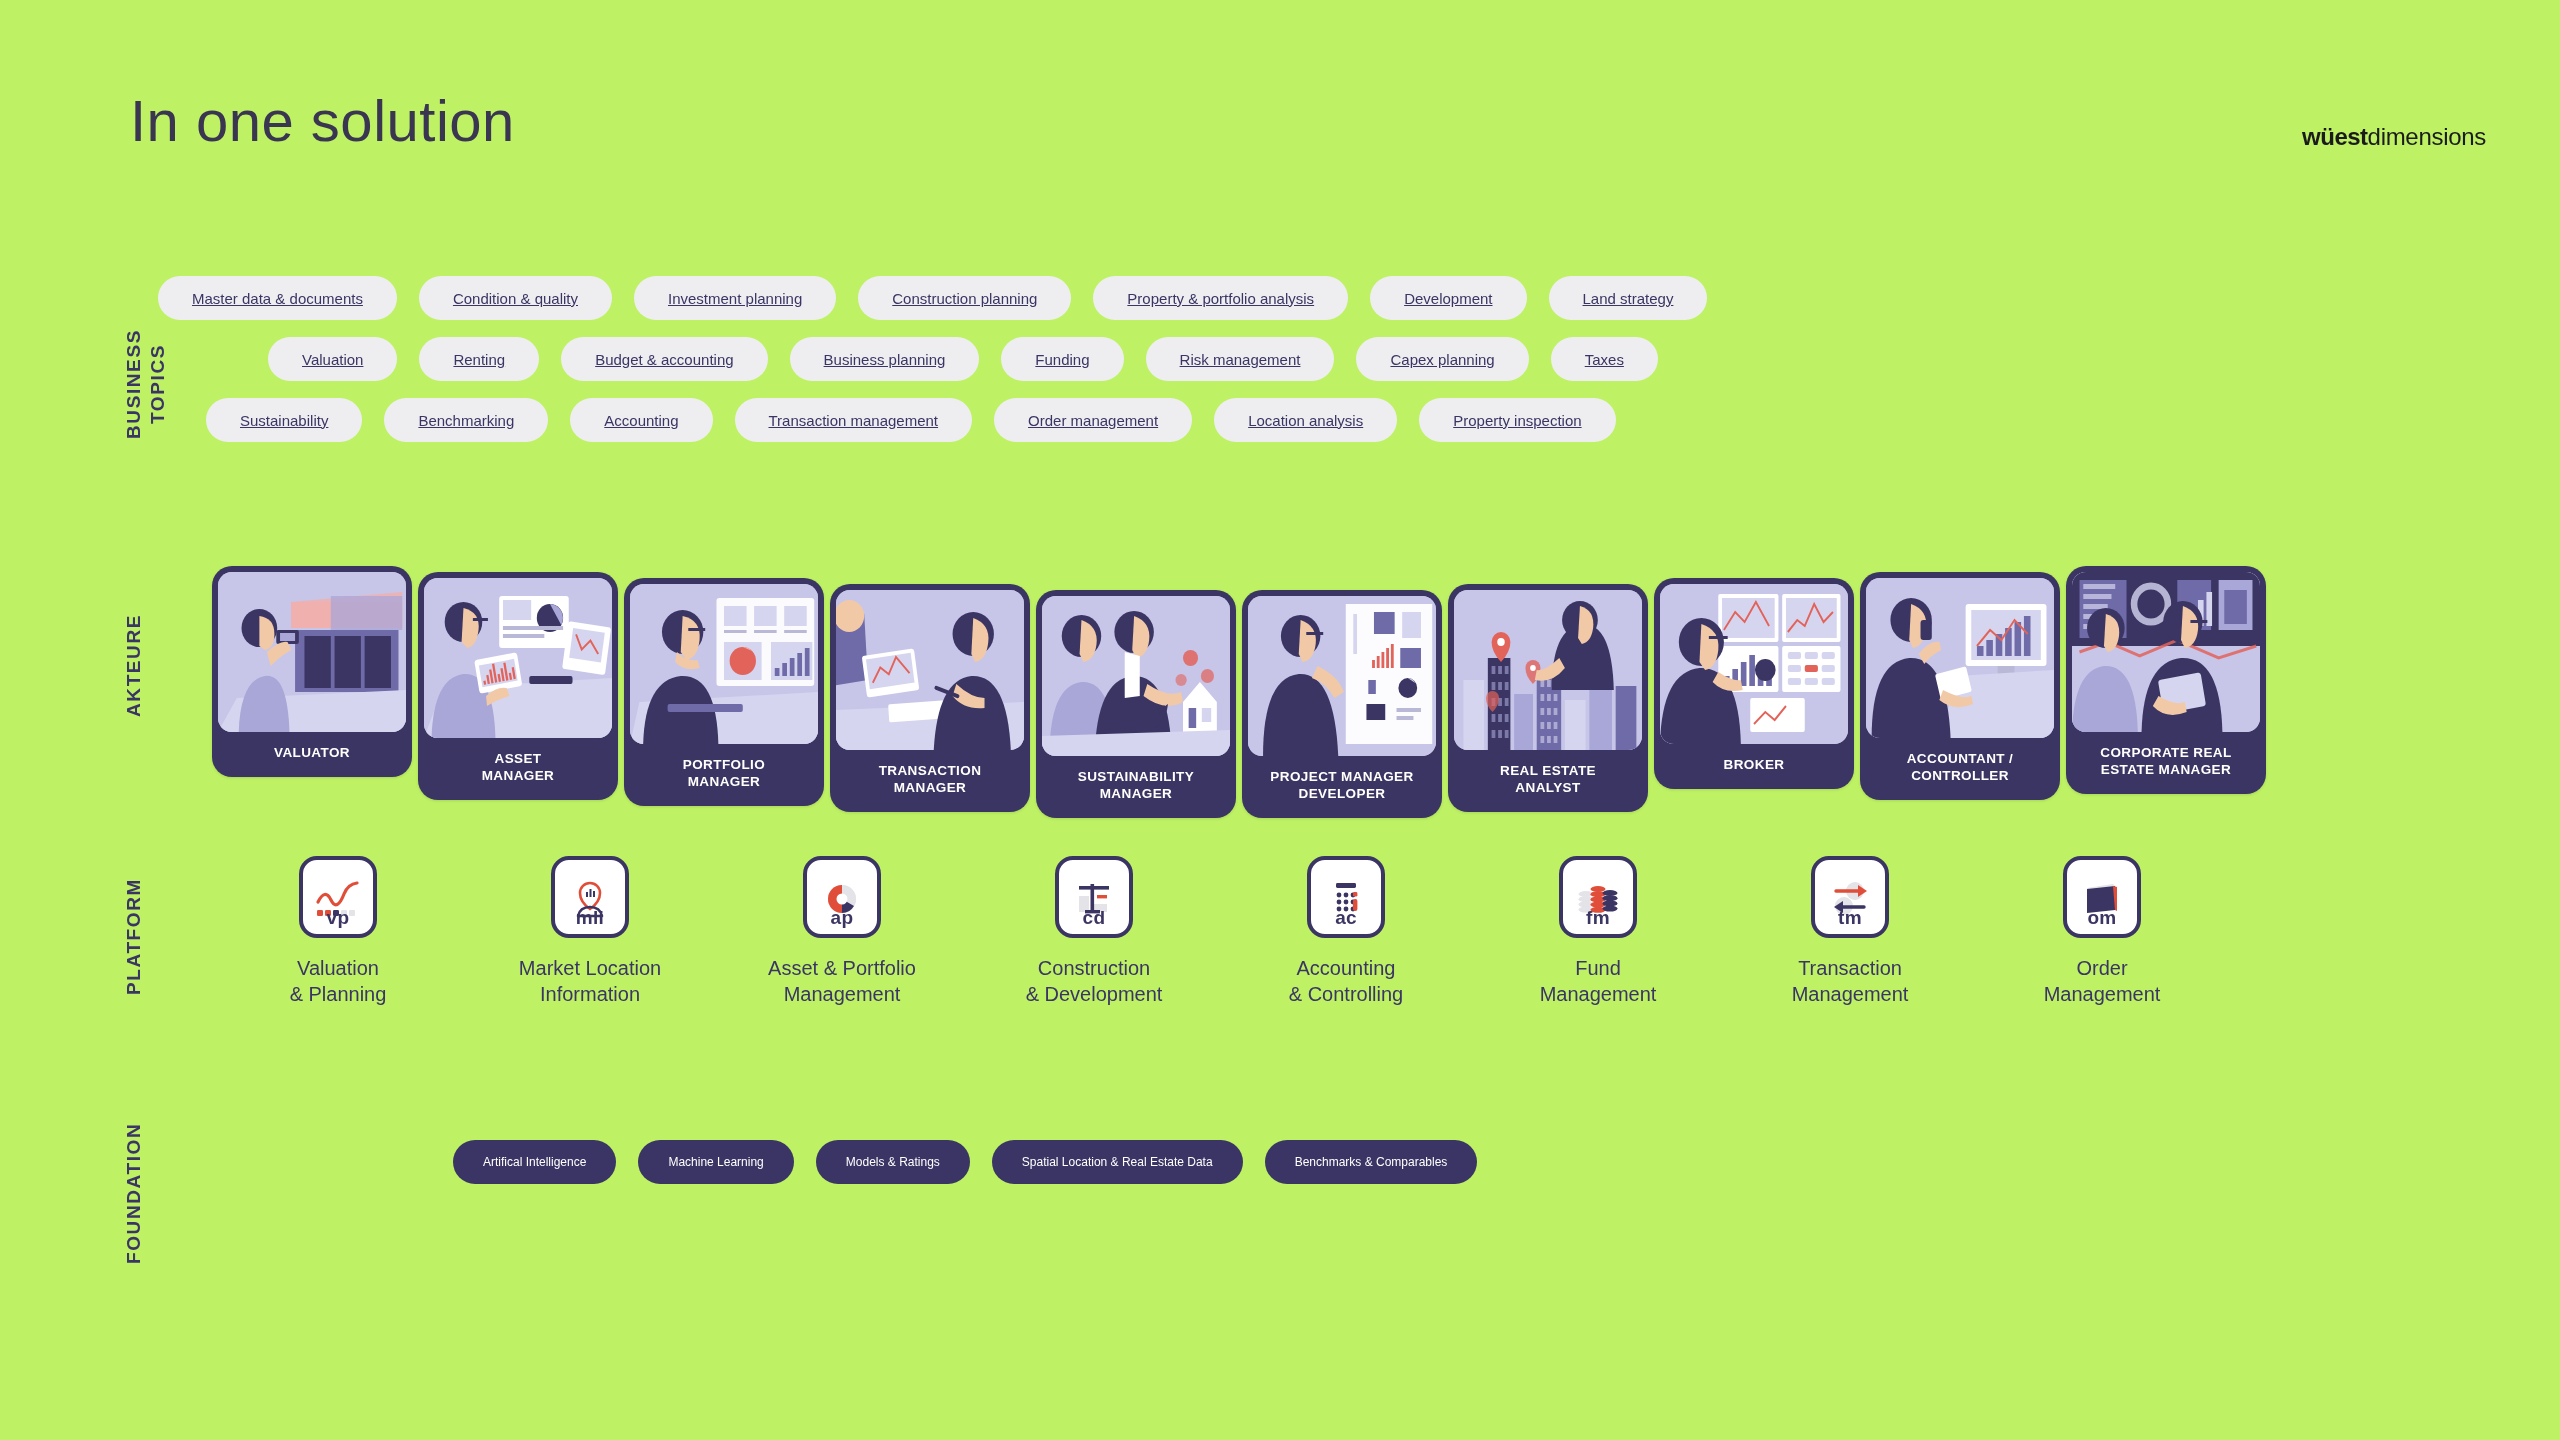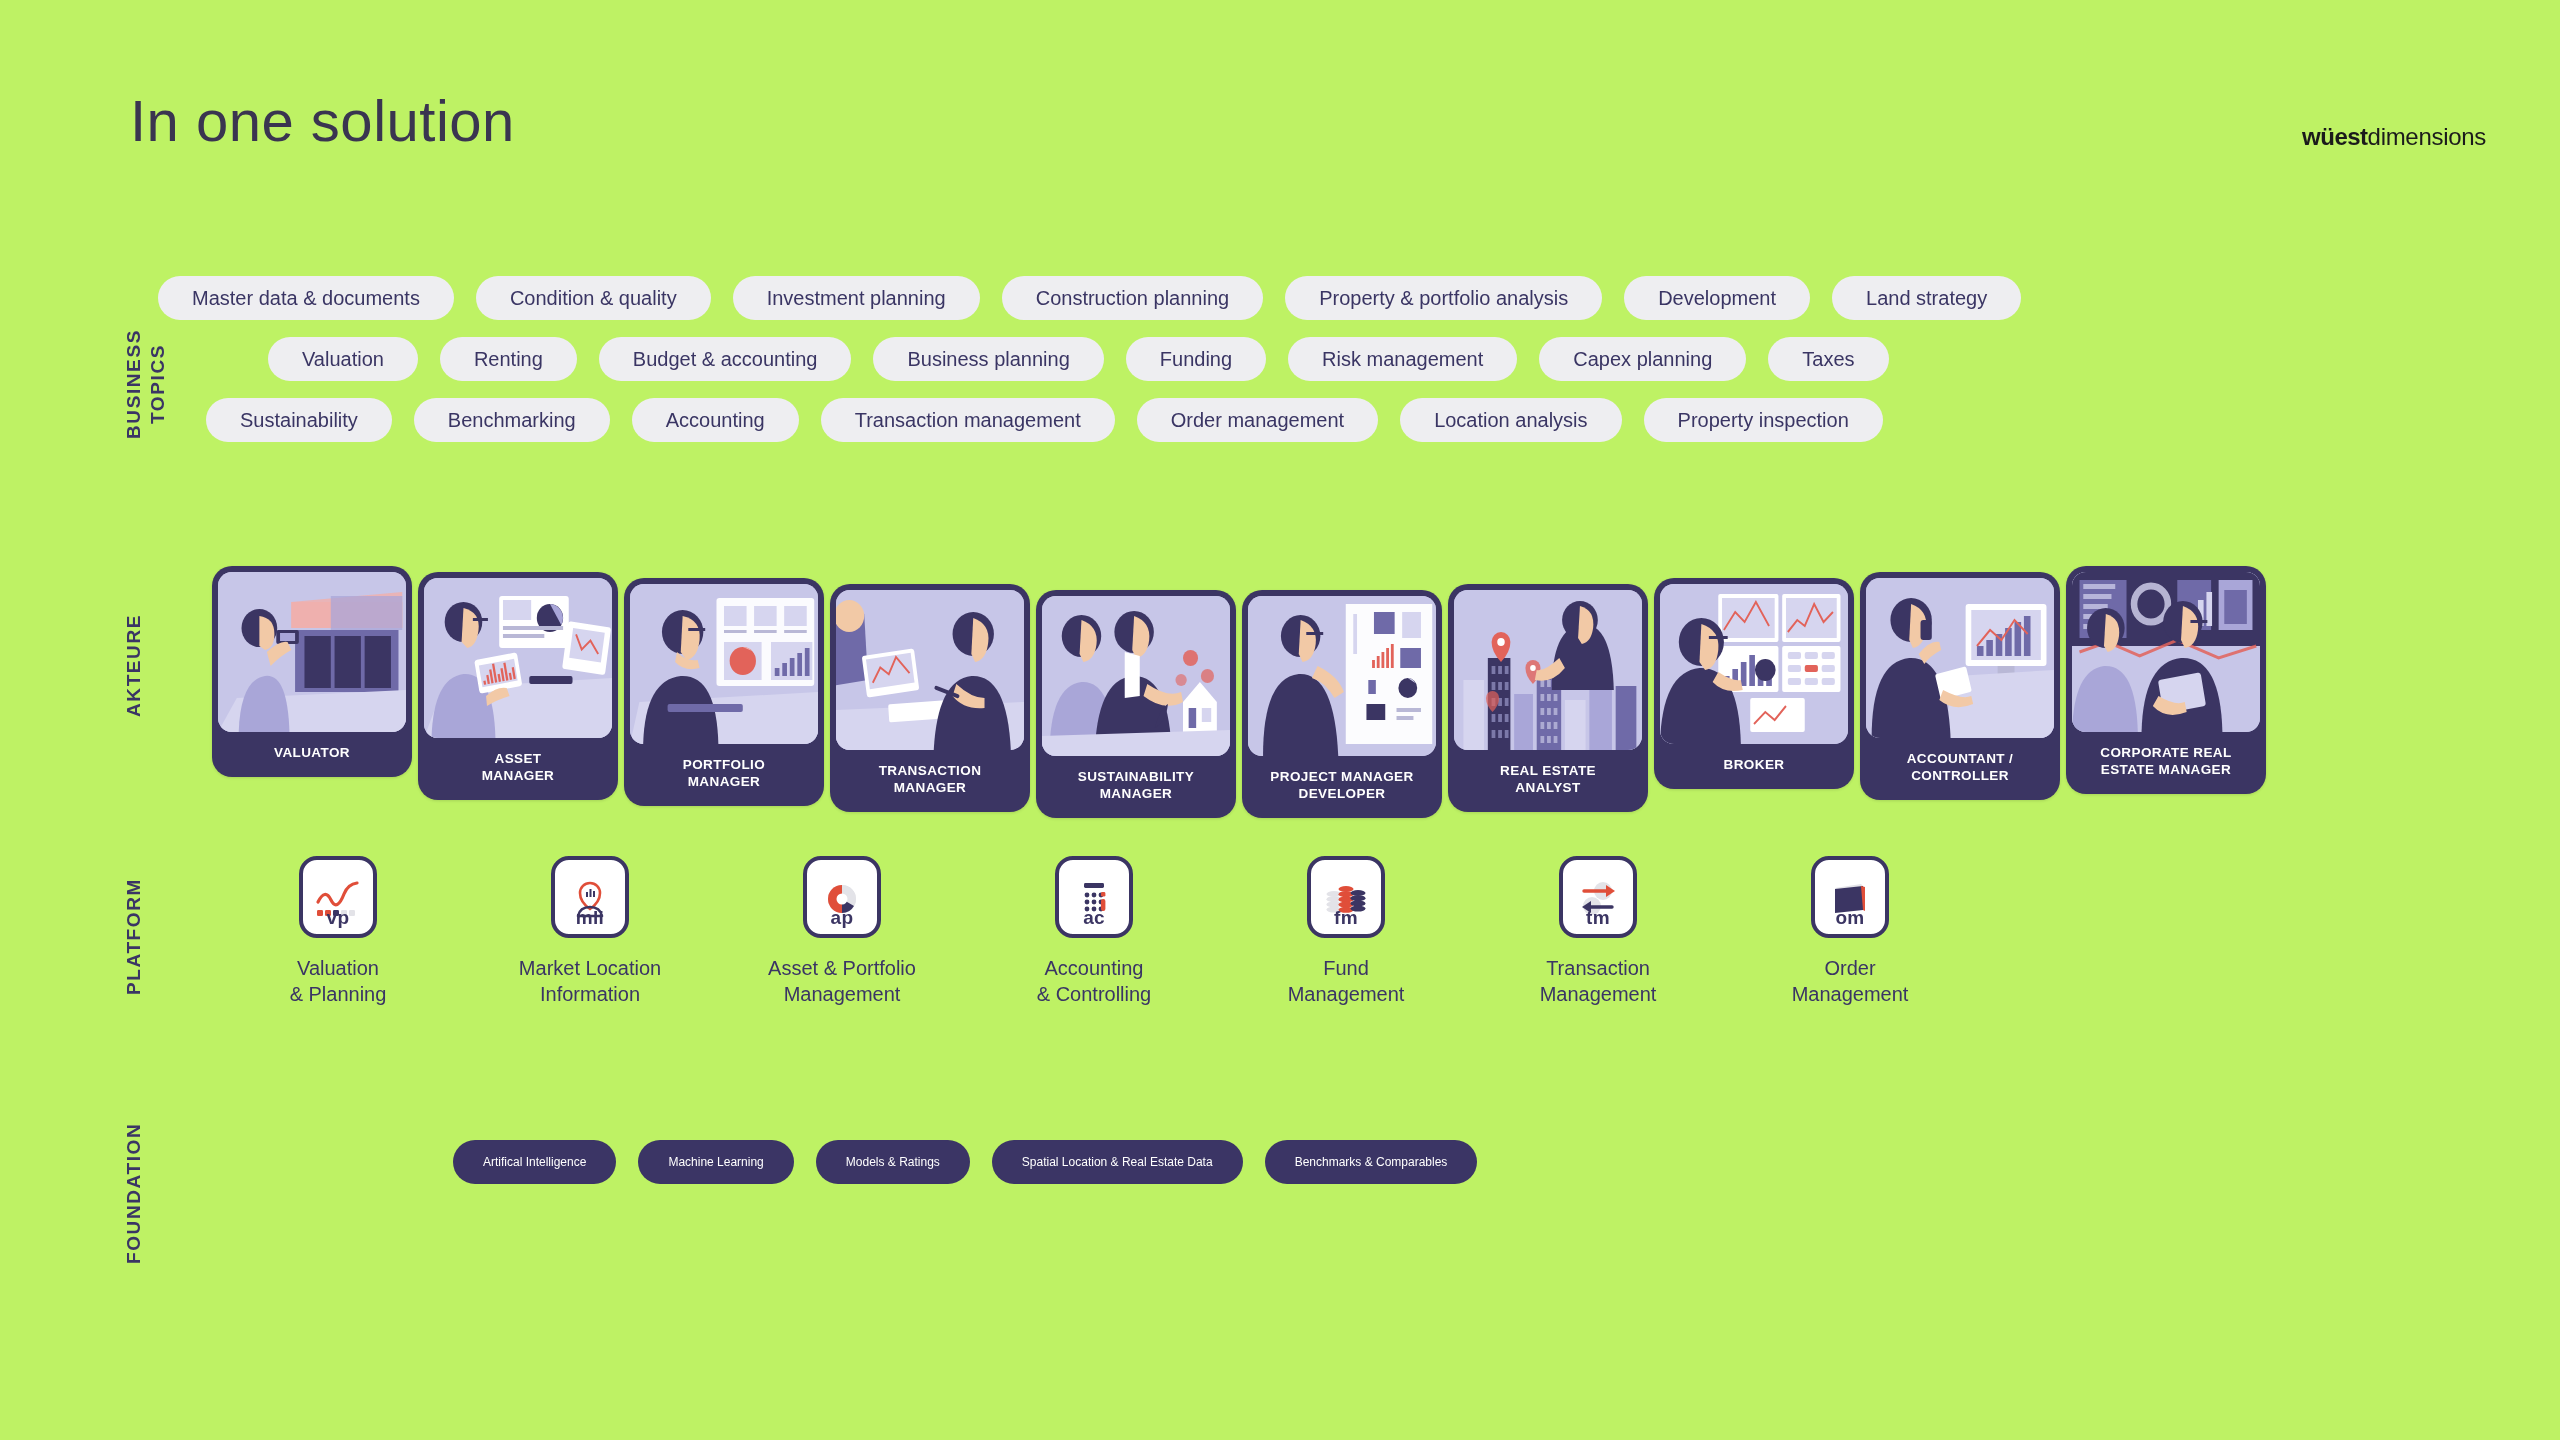--- a/index.html
+++ b/index.html
@@ -46,23 +46,24 @@
   .topic-row { display: flex; align-items: center; gap: 22px; margin-bottom: 17px; }
   .topic-row.r2 { padding-left: 110px; }
   .topic-row.r3 { padding-left: 48px; }
   .pill-light {
     background: #eeeef1;
     color: #3a3564;
     border-radius: 22px;
     height: 44px;
     display: flex; align-items: center; justify-content: center;
     padding: 12px 34px;
-    font-size: 20px;
+    font-size: 15px;
     white-space: nowrap;
     flex: 0 0 auto;
+    text-decoration: underline;
   }
 
   
   #actors-row { position: absolute; left: 212px; top: 566px; display: flex; align-items: flex-start; gap: 6px; }
   .actor-card {
     width: 200px;
     border-radius: 20px;
     background: #3b3563;
     overflow: hidden;
     position: relative;
@@ -555,20 +556,35 @@
         <circle cx="23" cy="19" r="5.5" fill="#fff"></circle>
             </svg></span>
           <span class="plat-abbr">ap</span>
         </div>
         <div class="plat-label">Asset &amp; Portfolio
 Management</div>
       </div>
       <div class="plat-item">
         <div class="plat-tile">
           <span class="plat-glyph"><svg viewBox="0 0 46 38">
+              <rect x="8" y="16" width="10" height="16" fill="#e3e3e8"></rect>
+              <rect x="22" y="24" width="14" height="8" fill="#e3e3e8"></rect>
+        <rect x="8" y="6" width="30" height="3.6" fill="#3b3563"></rect>
+              <rect x="19.5" y="4" width="3.6" height="28" fill="#3b3563"></rect>
+        <rect x="14" y="30" width="15" height="3.4" fill="#3b3563"></rect>
+              <rect x="26" y="15" width="10" height="3.4" fill="#e04e39"></rect>
+            </svg></span>
+          <span class="plat-abbr">cd</span>
+        </div>
+        <div class="plat-label">Construction
+&amp; Development</div>
+      </div>
+      <div class="plat-item">
+        <div class="plat-tile">
+          <span class="plat-glyph"><svg viewBox="0 0 46 38">
               <rect x="13" y="3" width="20" height="5" rx="1.4" fill="#3b3563"></rect>
         <circle cx="16" cy="15" r="2.4" fill="#3b3563"></circle>
               <circle cx="23" cy="15" r="2.4" fill="#3b3563"></circle>
               <circle cx="30" cy="15" r="2.4" fill="#3b3563"></circle>
               <circle cx="16" cy="22" r="2.4" fill="#3b3563"></circle>
               <circle cx="23" cy="22" r="2.4" fill="#3b3563"></circle>
               <circle cx="30" cy="22" r="2.4" fill="#3b3563"></circle>
               <circle cx="16" cy="29" r="2.4" fill="#3b3563"></circle>
               <circle cx="23" cy="29" r="2.4" fill="#3b3563"></circle>
               <circle cx="30" cy="29" r="2.4" fill="#3b3563"></circle>

